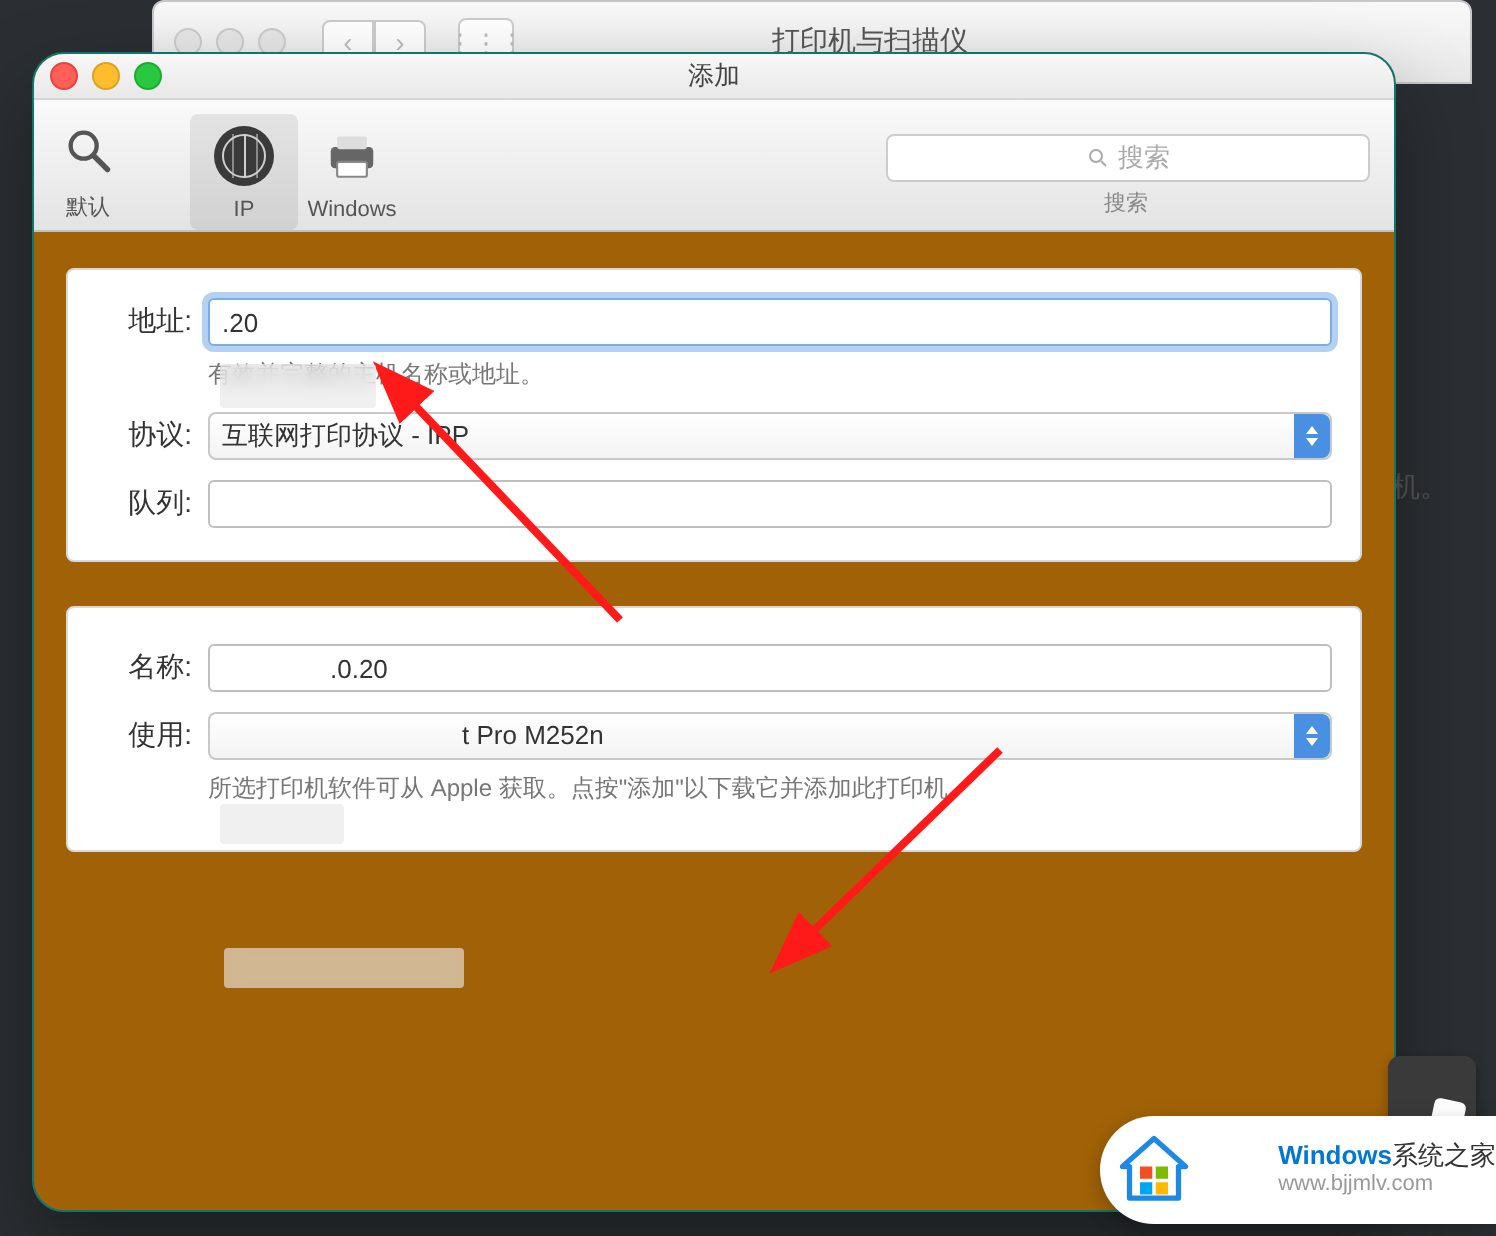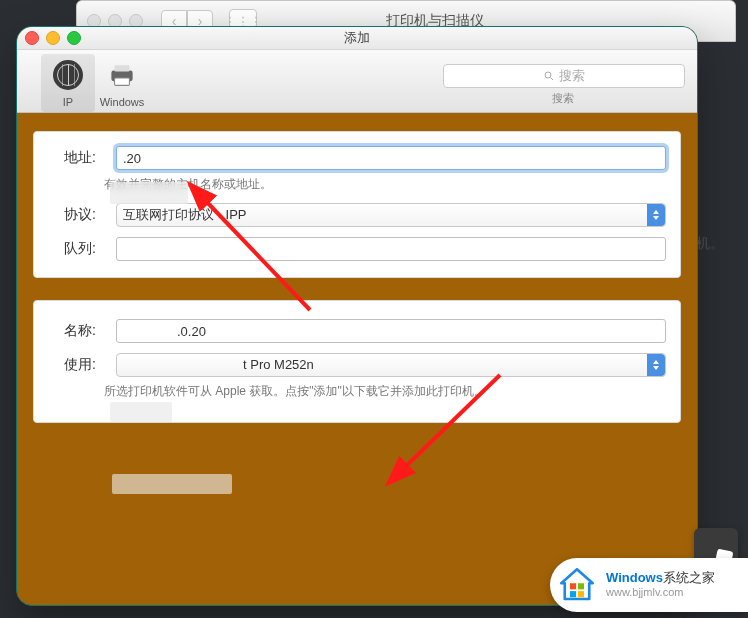--- a/index.html
+++ b/index.html
@@ -103,21 +103,21 @@
   }
   .panel + .panel { margin-top:22px; padding-top:18px; padding-bottom:22px;}
   .row {
     display:flex;
     align-items:center;
     margin-bottom:10px;
   }
   .row .label{
     width:58px;
     text-align:right;
-    padding-right:20px;
+    padding-right:8px;
     color:#333;
     font-size:14px;
   }
   .row .field{
     flex:1;
   }
   .textin{
     width:100%; height:24px; border:1px solid #bfbfbf; border-radius:3px;
     background:#fff; font-size:13px; padding:0 6px; box-sizing:border-box;
     color:#333;
@@ -162,20 +162,21 @@
     bottom: 6px;
     width: 192px;
     height: 54px;
     background:#fff;
     border-radius: 27px 0 0 27px;
     box-shadow: 0 3px 10px rgba(0,0,0,0.25);
     display:flex;
     align-items:center;
     padding-left:6px;
     gap:8px;
+    justify-content:space-between;
   }
   .badge .logo {
     width:42px;height:42px;
   }
   .badge .txts { line-height:1.15; }
   .badge .l1 { font-size:13px; color:#333; }
   .badge .l1 b{ color:#0078d4; }
   .badge .l2 { font-size:11px; color:#999; }
 
   
@@ -219,20 +220,29 @@
   <div class="aw-title">
     <div class="tl">
       <span class="r"></span>
       <span class="y"></span>
       <span class="g"></span>
     </div>
     <div class="txt">添加</div>
   </div>
 
   <div class="aw-toolbar">
+    <div class="tab">
+      <div class="ic">
+        <svg class="mag" viewBox="0 0 24 24">
+            <circle cx="10" cy="10" r="6" fill="none" stroke="#555" stroke-width="2"></circle>
+            <line x1="15" y1="15" x2="21" y2="21" stroke="#555" stroke-width="2.5" stroke-linecap="round"></line>
+          </svg>
+      </div>
+      <div class="lbl">默认</div>
+    </div>
     <div class="tab selected">
       <div class="ic">
           <div class="globe"></div>
         </div>
       <div class="lbl">IP</div>
     </div>
     <div class="tab">
       <div class="ic">
         <svg class="printer-ic" viewBox="0 0 32 24">
             <rect x="6" y="8" width="20" height="10" rx="2" fill="#666"></rect>

